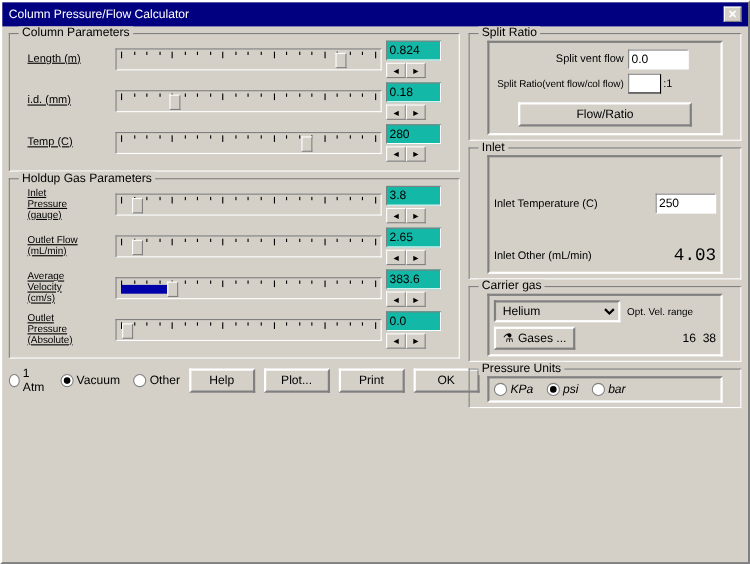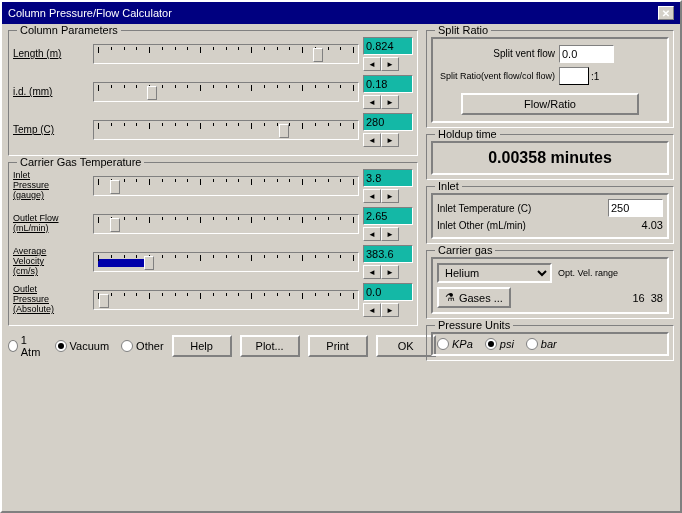--- a/index.html
+++ b/index.html
@@ -115,20 +115,21 @@
       background: white;
       padding: 1px 2px;
       font-size: 11px;
     }
     
     .inlet-row {
       display: flex;
       align-items: center;
       margin-bottom: 2px;
       font-size: 10px;
+      margin-top: 29px;
     }
     
     .inlet-label {
       flex: 1;
     }
     
     .win-button {
       background: #d4d0c8;
       border: 2px solid;
       border-top-color: #ffffff;
@@ -282,21 +283,21 @@
       top: 6px;
     }
     
     
     .etched-box {
       border: 1px solid;
       border-top-color: #808080;
       border-left-color: #808080;
       border-bottom-color: #ffffff;
       border-right-color: #ffffff;
-      padding: 6px 4px 4px;
+      padding: 6px 16px 4px;
       margin-bottom: 6px;
       position: relative;
     }
     
     .etched-title {
       position: absolute;
       top: -7px;
       left: 8px;
       background: #d4d0c8;
       padding: 0 3px;
@@ -450,21 +451,21 @@
             <input class="value-input" type="text" value="280" style="">
             <div class="stepper-row">
               <div class="stepper-btn">◄</div>
               <div class="stepper-btn">►</div>
             </div>
           </div>
         </div>
       </div>
 
       <div class="etched-box">
-        <span class="etched-title">Carrier Gas Temperature</span>
+        <span class="etched-title">Holdup Gas Parameters</span>
 
         <div class="param-row">
           <div class="param-label" style="font-size:9px; line-height:1.1;">Inlet<br>Pressure<br>(gauge)</div>
           <div class="slider-wrapper">
             <div class="hash-track">
               <div class="hash-marks">
                 <div class="hash lg"></div>
                 <div class="hash sm"></div>
                 <div class="hash sm"></div>
                 <div class="hash sm"></div>
@@ -656,37 +657,31 @@
             <span class="split-label" style="font-size:9px; line-height:1.2;">Split Ratio(vent flow/col flow)</span>
             <div class="colon-box"></div>
             <span style="margin-left:2px;">:1</span>
           </div>
           <div style="display:flex; justify-content:center; margin-top:4px;">
             <button class="win-button flow-ratio-btn" style="width:80%;">Flow/Ratio</button>
           </div>
         </div>
       </div>
 
-      <div class="etched-box" style="margin-bottom:6px;">
-        <span class="etched-title">Holdup time</span>
-        <div style="border: 2px solid; border-top-color:#808080; border-left-color:#808080; border-bottom-color:#fff; border-right-color:#fff; background:#d4d0c8; text-align:center; padding:6px 4px; font-size:16px; font-weight:bold;">
-          <span>0.00358 minutes</span>
-        </div>
-      </div>
 
       <div class="etched-box" style="margin-bottom:6px;">
         <span class="etched-title">Inlet</span>
         <div style="border: 2px solid; border-top-color:#808080; border-left-color:#808080; border-bottom-color:#fff; border-right-color:#fff; padding:4px;">
           <div class="inlet-row">
             <span class="inlet-label">Inlet Temperature (C)</span>
             <input class="text-input-small" type="text" value="250" style="">
           </div>
           <div class="inlet-row">
             <span class="inlet-label">Inlet Other (mL/min)</span>
-            <span style="font-size:11px;">4.03</span>
+            <span style="font-size:16px;font-family:Liberation Mono, monospace;">4.03</span>
           </div>
         </div>
       </div>
 
       <div class="etched-box" style="margin-bottom:6px;">
         <span class="etched-title">Carrier gas</span>
         <div style="border: 2px solid; border-top-color:#808080; border-left-color:#808080; border-bottom-color:#fff; border-right-color:#fff; padding:4px;">
           <div style="display:flex; align-items:center; gap:6px;">
             <select class="select-native">
               <option>Helium</option>

